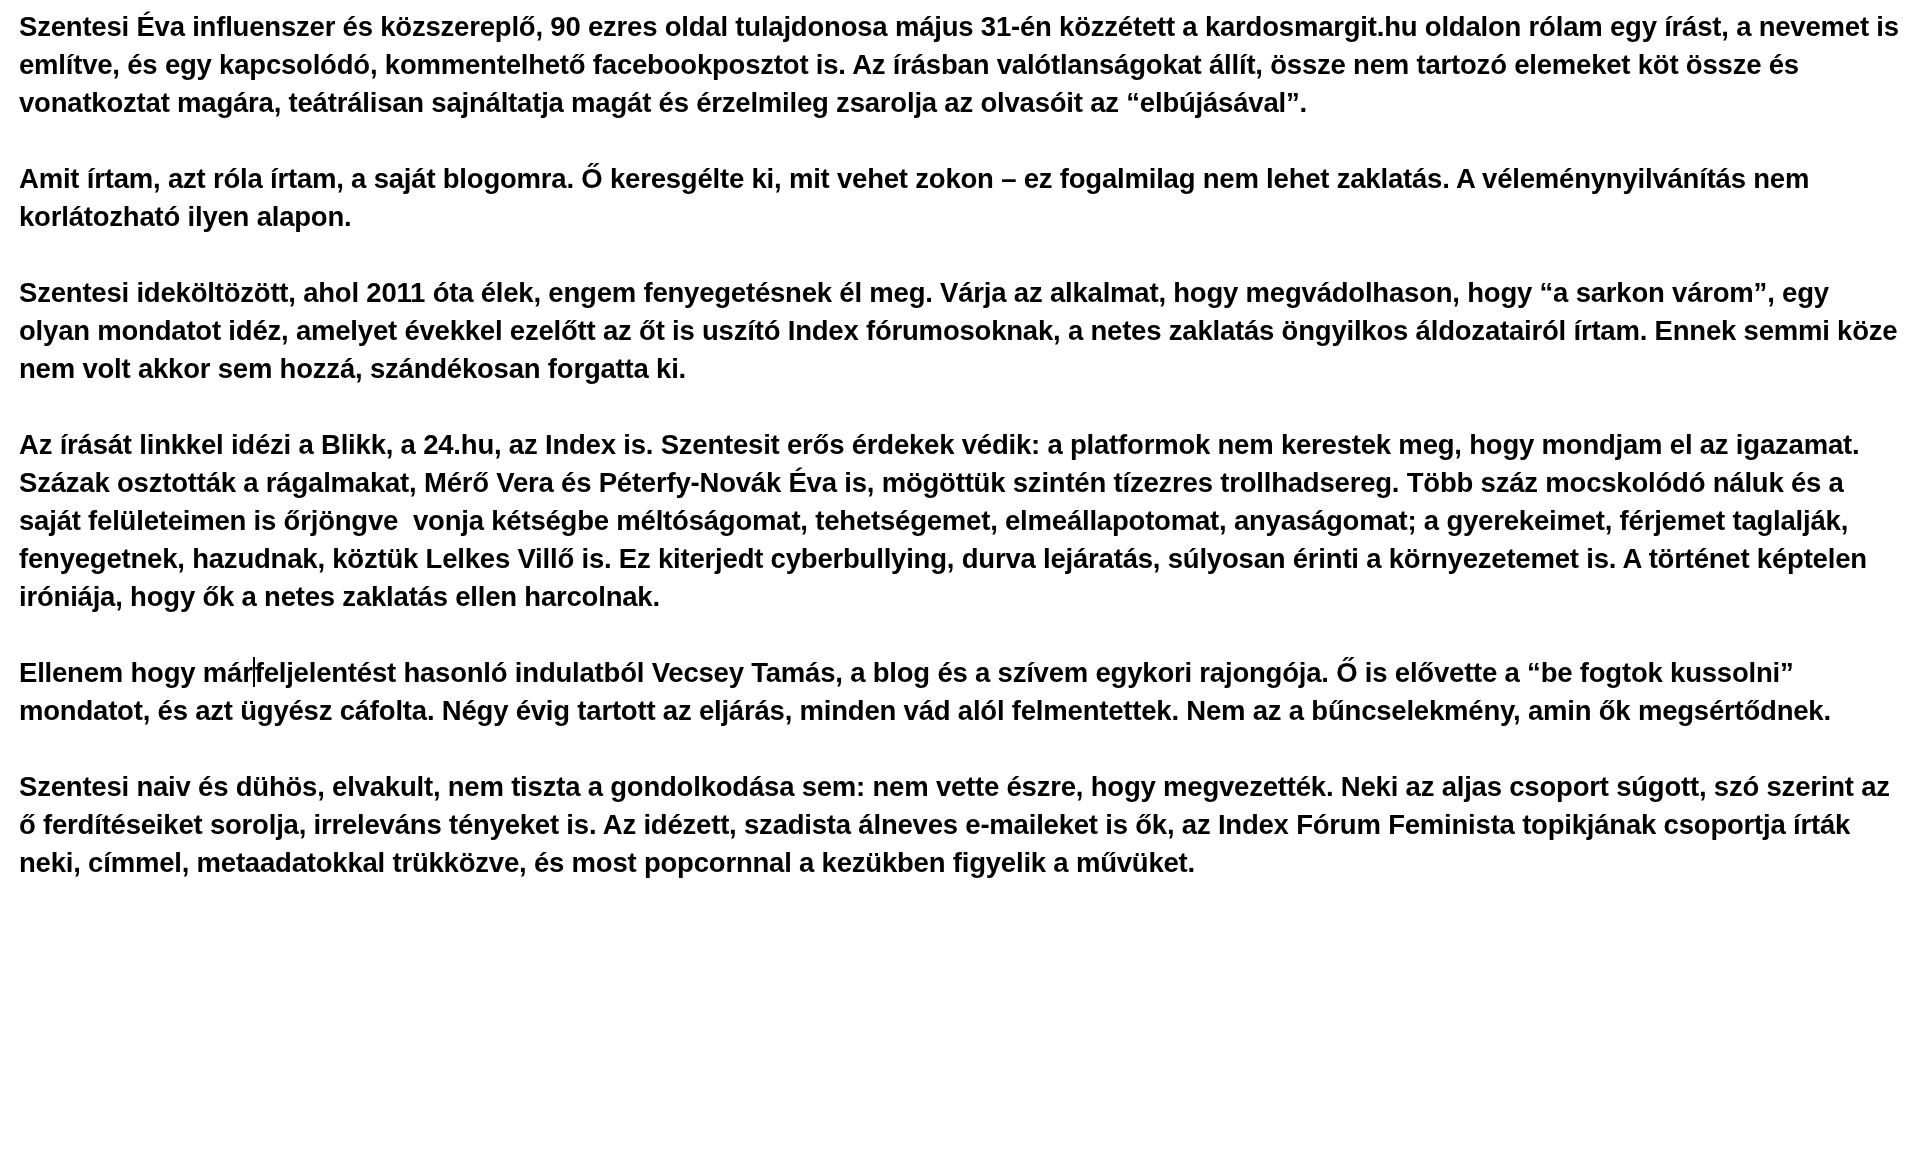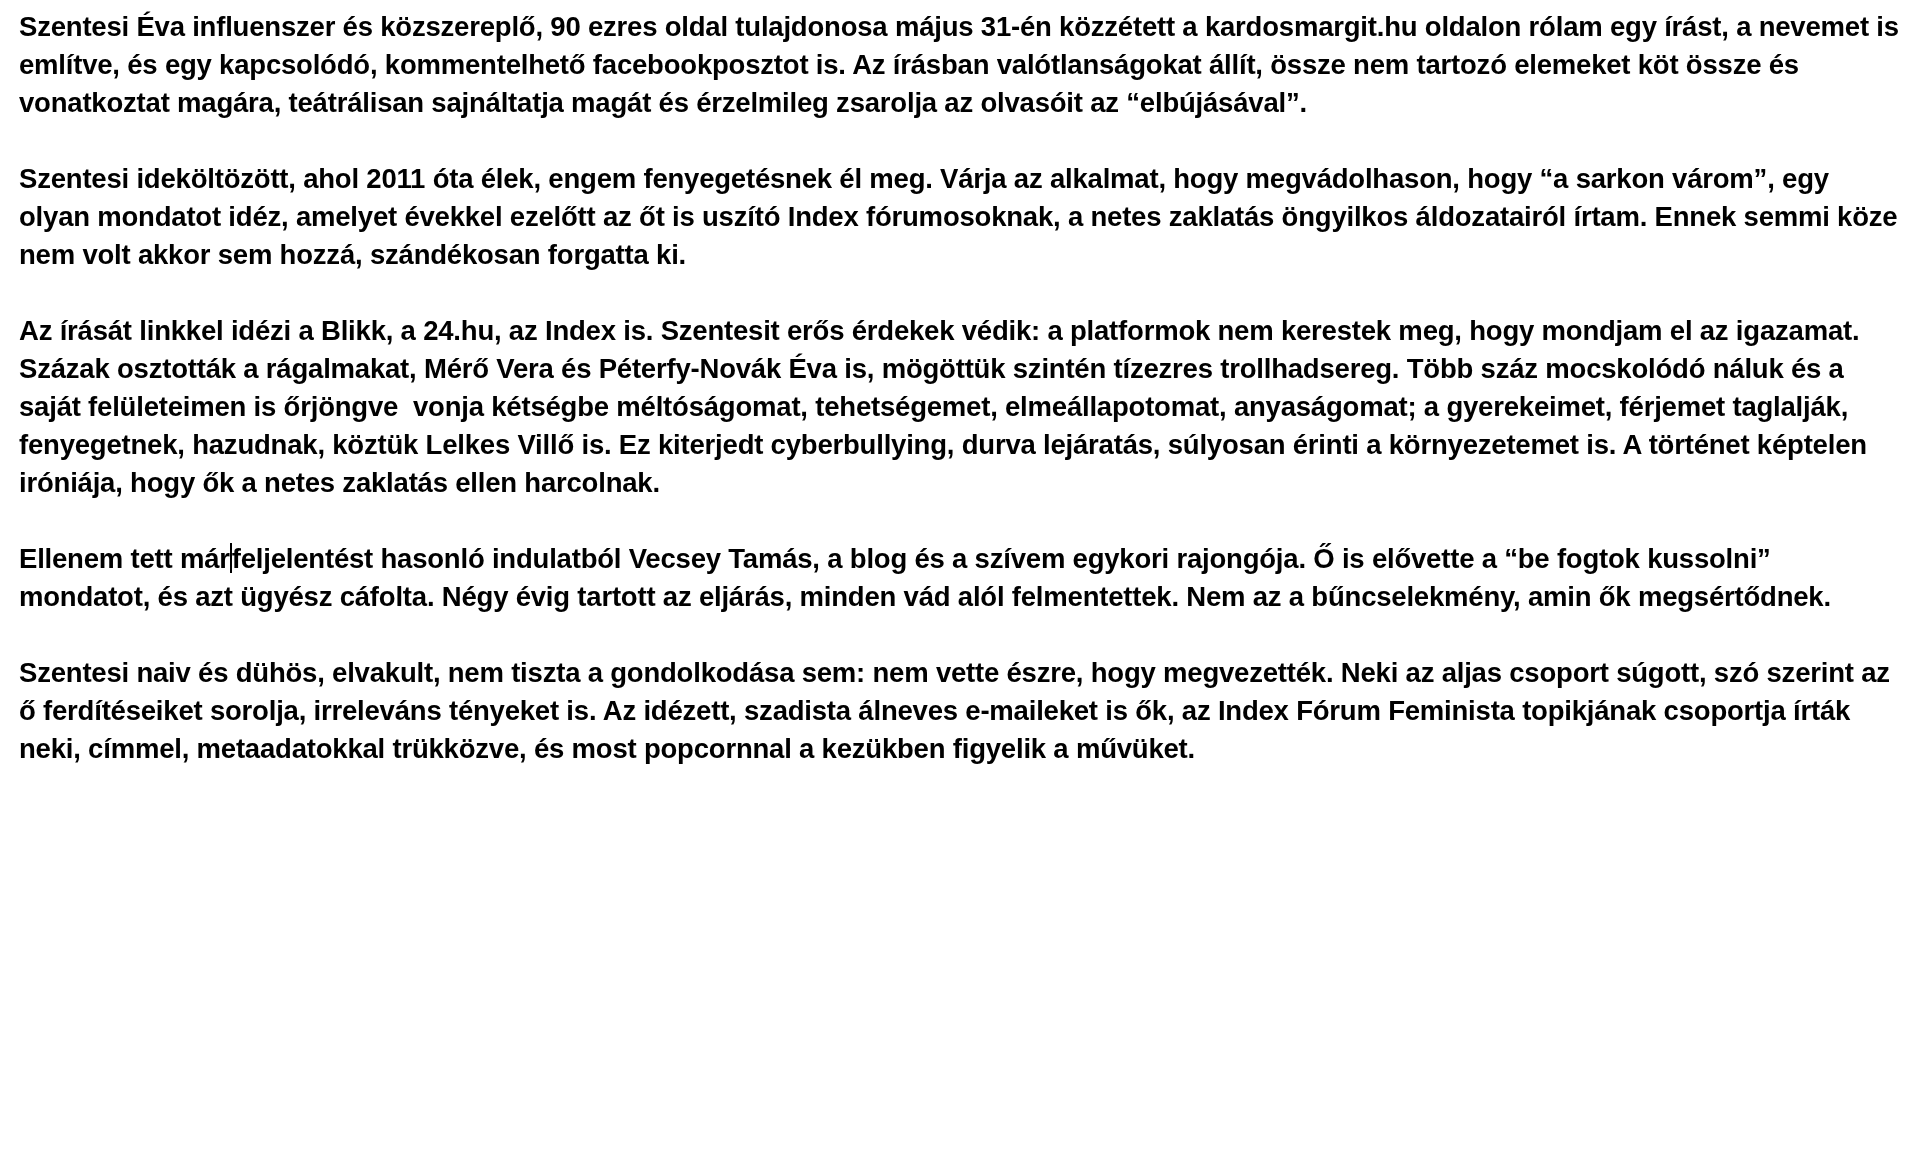--- a/index.html
+++ b/index.html
@@ -38,23 +38,24 @@
   }
 </style>
 </head>
 <body>
 
 <div class="text-body">
 
   <p>Szentesi Éva influenszer és közszereplő, 90 ezres oldal tulajdonosa május 31-én közzétett a kardosmargit.hu oldalon rólam egy írást, a nevemet is említve, és egy kapcsolódó, kommentelhető facebookposztot is. Az írásban valótlanságokat állít, össze nem tartozó elemeket köt össze és vonatkoztat magára, teátrálisan sajnáltatja magát és érzelmileg zsarolja az olvasóit az “elbújásával”.</p>
 
 
+  <p>Amit írtam, azt róla írtam, a saját blogomra. Ő keresgélte ki, mit vehet zokon – ez fogalmilag nem lehet zaklatás. A véleménynyilvánítás nem korlátozható ilyen alapon.</p>
 
 
   <p>Szentesi ideköltözött, ahol 2011 óta élek, engem fenyegetésnek él meg. Várja az alkalmat, hogy megvádolhason, hogy “a sarkon várom”, egy olyan mondatot idéz, amelyet évekkel ezelőtt az őt is uszító Index fórumosoknak, a netes zaklatás öngyilkos áldozatairól írtam. Ennek semmi köze nem volt akkor sem hozzá, szándékosan forgatta ki.</p>
 
   <p>Az írását linkkel idézi a Blikk, a 24.hu, az Index is. Szentesit erős érdekek védik: a platformok nem kerestek meg, hogy mondjam el az igazamat. Százak osztották a rágalmakat, Mérő Vera és Péterfy-Novák Éva is, mögöttük szintén tízezres trollhadsereg. Több száz mocskolódó náluk és a saját felületeimen is őrjöngve  vonja kétségbe méltóságomat, tehetségemet, elmeállapotomat, anyaságomat; a gyerekeimet, férjemet taglalják, fenyegetnek, hazudnak, köztük Lelkes Villő is. Ez kiterjedt cyberbullying, durva lejáratás, súlyosan érinti a környezetemet is. A történet képtelen iróniája, hogy ők a netes zaklatás ellen harcolnak.</p>
 
-  <p><span>Ellenem tett már</span><span class="caret"></span><span>feljelentést hasonló indulatból Vecsey Tamás, a blog és a szívem egykori rajongója. Ő is elővette a “be fogtok kussolni” mondatot, és azt ügyész cáfolta. Négy évig tartott az eljárás, minden vád alól felmentettek. Nem az a bűncselekmény, amin ők megsértődnek.</span></p>
+  <p><span>Ellenem hogy már</span><span class="caret"></span><span>feljelentést hasonló indulatból Vecsey Tamás, a blog és a szívem egykori rajongója. Ő is elővette a “be fogtok kussolni” mondatot, és azt ügyész cáfolta. Négy évig tartott az eljárás, minden vád alól felmentettek. Nem az a bűncselekmény, amin ők megsértődnek.</span></p>
 
   <p>Szentesi naiv és dühös, elvakult, nem tiszta a gondolkodása sem: nem vette észre, hogy megvezették. Neki az aljas csoport súgott, szó szerint az ő ferdítéseiket sorolja, irreleváns tényeket is. Az idézett, szadista álneves e-maileket is ők, az Index Fórum Feminista topikjának csoportja írták neki, címmel, metaadatokkal trükközve, és most popcornnal a kezükben figyelik a művüket.</p>
 
 </div>
 
 </body></html>

